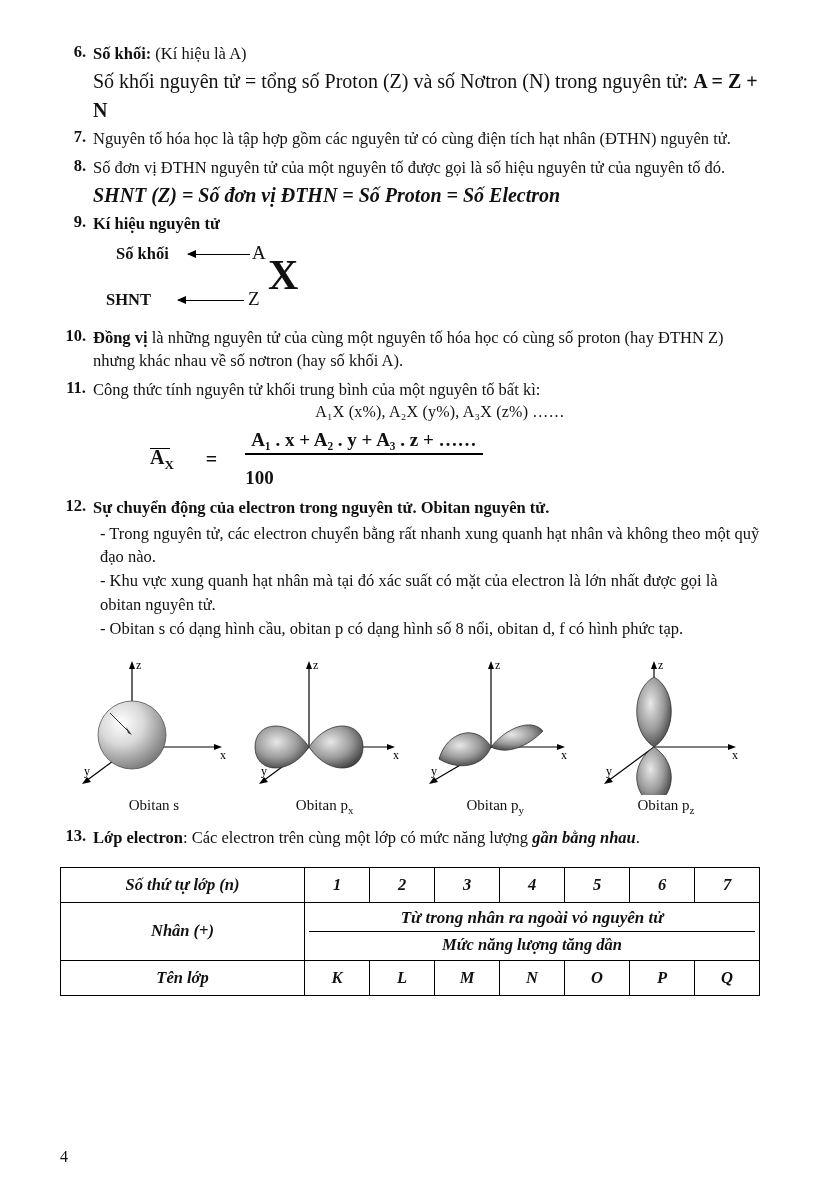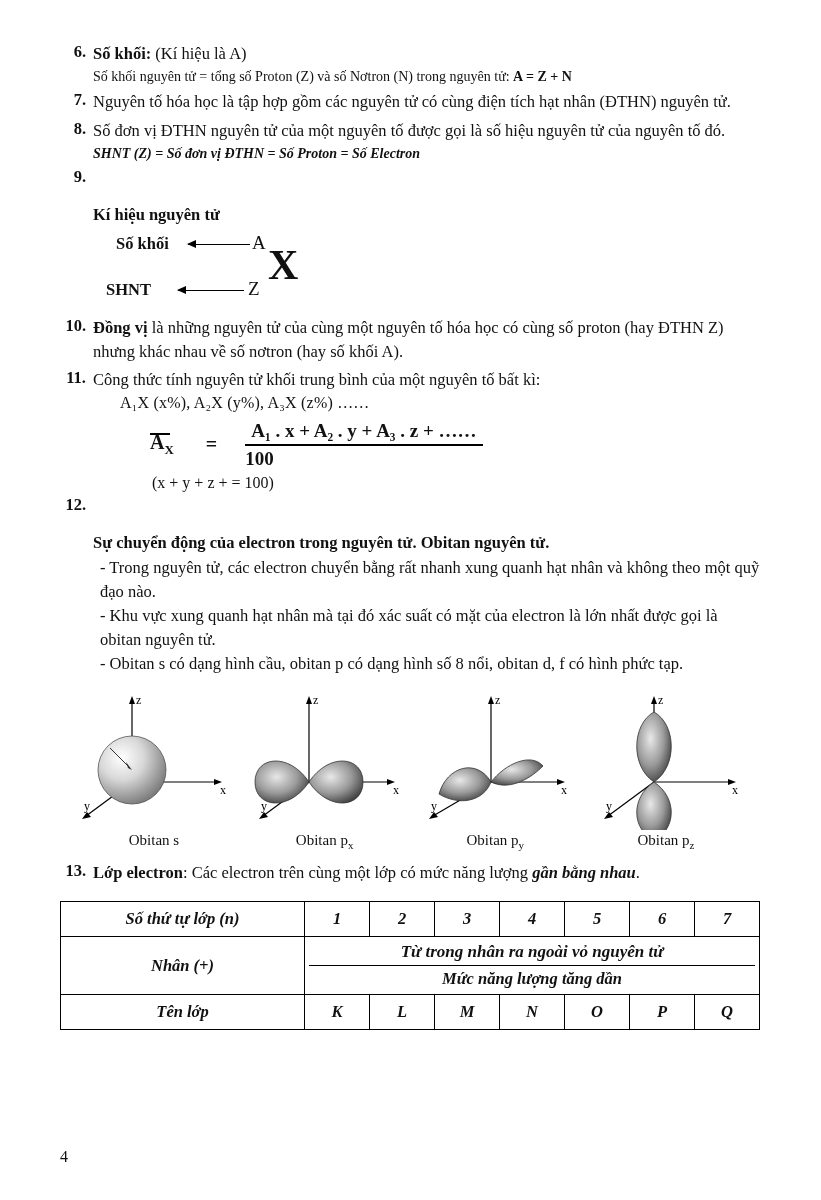--- a/index.html
+++ b/index.html
@@ -41,24 +41,24 @@
     font-size: 16.5px;
     text-align: right;
     padding-right: 7px;
     min-width: 26px;
   }
   .body-txt {
     font-size: 16.5px;
     line-height: 1.42;
     flex: 1 1 auto;
   }
-  .bold { font-weight: bold; margin-top: 36px; }
+  .bold { font-weight: bold; }
   .bi { font-weight: bold; font-style: italic; }
   .indent {
-    font-size: 14px;
+    font-size: 20px;
     line-height: 1.42;
     margin-left: 33px;
     font-family: Liberation Serif, serif;
   }
   .indent2 {
     font-size: 16.5px;
     line-height: 1.45;
     margin-left: 40px;
   }
   .gap-sm { height: 3px; }
@@ -100,20 +100,21 @@
     font-weight: bold;
     font-family: "Liberation Serif", serif;
     line-height: 1;
   }
 
   
   .isotopes {
     margin-left: 60px;
     font-size: 16px;
     letter-spacing: 0.2px;
+    text-align: center;
   }
 
   .avg-formula {
     display: flex;
     align-items: center;
     margin-left: 90px;
     margin-top: 8px;
     margin-bottom: 4px;
     gap: 18px;
   }
@@ -140,21 +141,21 @@
   .frac .numer {
     font-size: 19px;
     font-weight: bold;
     padding: 0 6px 2px 6px;
     border-bottom: 2px solid #000;
     white-space: nowrap;
   }
   .frac .denom {
     font-size: 19px;
     font-weight: bold;
-    padding-top: 2px;
+    padding-top: 12px;
   }
   .paren {
     margin-left: 92px;
     font-size: 16px;
     margin-top: 4px;
   }
 
   
   .orbitals {
     display: flex;
@@ -290,21 +291,20 @@
     <div class="avg-formula">
       <div class="avg-left">
         <span class="overbar"></span><span>A</span><sub>X</sub>
       </div>
       <div class="eqsign">=</div>
       <div class="frac">
         <div class="numer">A₁ . x  +  A₂ . y  +  A₃ . z  +  ……</div>
         <div class="denom">100</div>
       </div>
     </div>
-    <div class="paren">(x + y + z + = 100)</div>
 
     <div class="gap-sm"></div>
 
     <div class="item">
       <div class="num">12.</div>
       <div class="body-txt bold">Sự chuyển động của electron trong nguyên tử. Obitan nguyên tử.</div>
     </div>
     <div class="indent2">- Trong nguyên tử, các electron chuyển bằng rất nhanh xung quanh hạt nhân và không theo một quỹ đạo nào.</div>
     <div class="indent2">- Khu vực xung quanh hạt nhân mà tại đó xác suất có mặt của electron là lớn nhất được gọi là obitan nguyên tử.</div>
     <div class="indent2">- Obitan s có dạng hình cầu, obitan p có dạng hình số 8 nổi, obitan d, f có hình phức tạp.</div>

